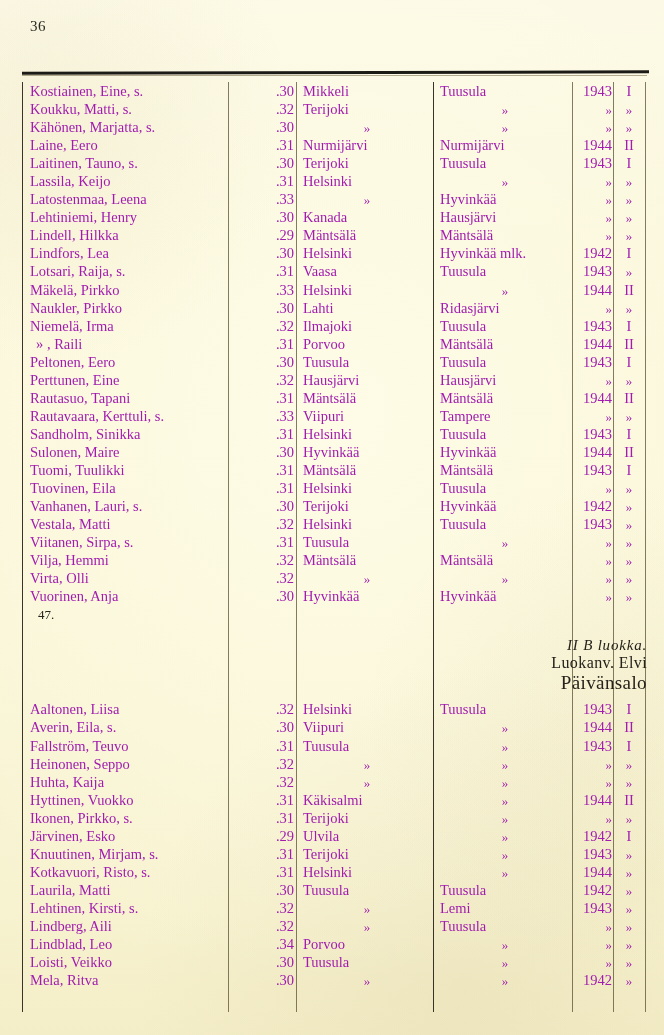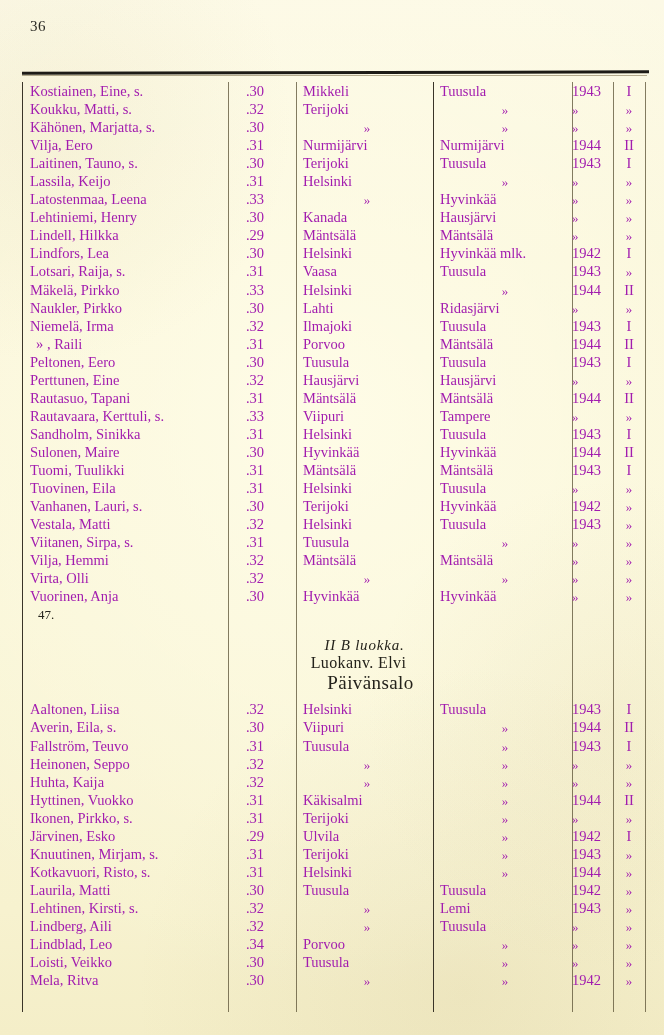--- a/index.html
+++ b/index.html
@@ -106,24 +106,24 @@
     color: #a21caf;
     white-space: nowrap;
   }
   .row > span {
     position: absolute;
     top: 50%;
     transform: translateY(-50%);
     line-height: 1;
   }
   .c-name   { left: 8px;  }
-  .c-yy     { left: 200px; width: 66px; text-align: center; padding-right: 4px; }
+  .c-yy     { left: 206px; width: 66px; text-align: right; padding-right: 4px; }
   .c-birth  { left: 281px; }
   .c-home   { left: 418px; }
-  .c-year   { left: 550px; width: 40px; text-align: left; }
+  .c-year   { left: 550px; width: 40px; text-align: right; }
   .c-class  { left: 591px; width: 32px; text-align: center; }
 
   
   .c-birth.ditto { left: 281px; width: 128px; text-align: center; }
   .c-home.ditto  { left: 418px; width: 130px; text-align: center; }
   .c-name.indent { left: 14px; }
 
   .ditto-mark { font-size: 13px; }
 
   
@@ -137,21 +137,21 @@
     position: absolute;
     left: 16px;
     top: 50%;
     transform: translateY(-50%);
     line-height: 1;
   }
 
   
   .section-head {
     position: relative;
-    text-align: center;
+    text-align: right;
     color: #24221b;
   }
   .sh-title {
     display: block;
     font-style: italic;
     font-size: 15px;
     letter-spacing: 0.8px;
     padding-left: 60px;
   }
   .sh-teacher {
@@ -209,21 +209,21 @@
         </div>
         <div class="row">
           <span class="c-name">Kähönen, Marjatta, s.</span>
           <span class="c-yy">.30</span>
           <span class="c-birth ditto"><span class="ditto-mark">»</span></span>
           <span class="c-home ditto"><span class="ditto-mark">»</span></span>
           <span class="c-year"><span class="ditto-mark">»</span></span>
           <span class="c-class"><span class="ditto-mark">»</span></span>
         </div>
         <div class="row">
-          <span class="c-name">Vilja, Eero</span>
+          <span class="c-name">Laine, Eero</span>
           <span class="c-yy">.31</span>
           <span class="c-birth">Nurmijärvi</span>
           <span class="c-home">Nurmijärvi</span>
           <span class="c-year">1944</span>
           <span class="c-class">II</span>
         </div>
         <div class="row">
           <span class="c-name">Laitinen, Tauno, s.</span>
           <span class="c-yy">.30</span>
           <span class="c-birth">Terijoki</span>

